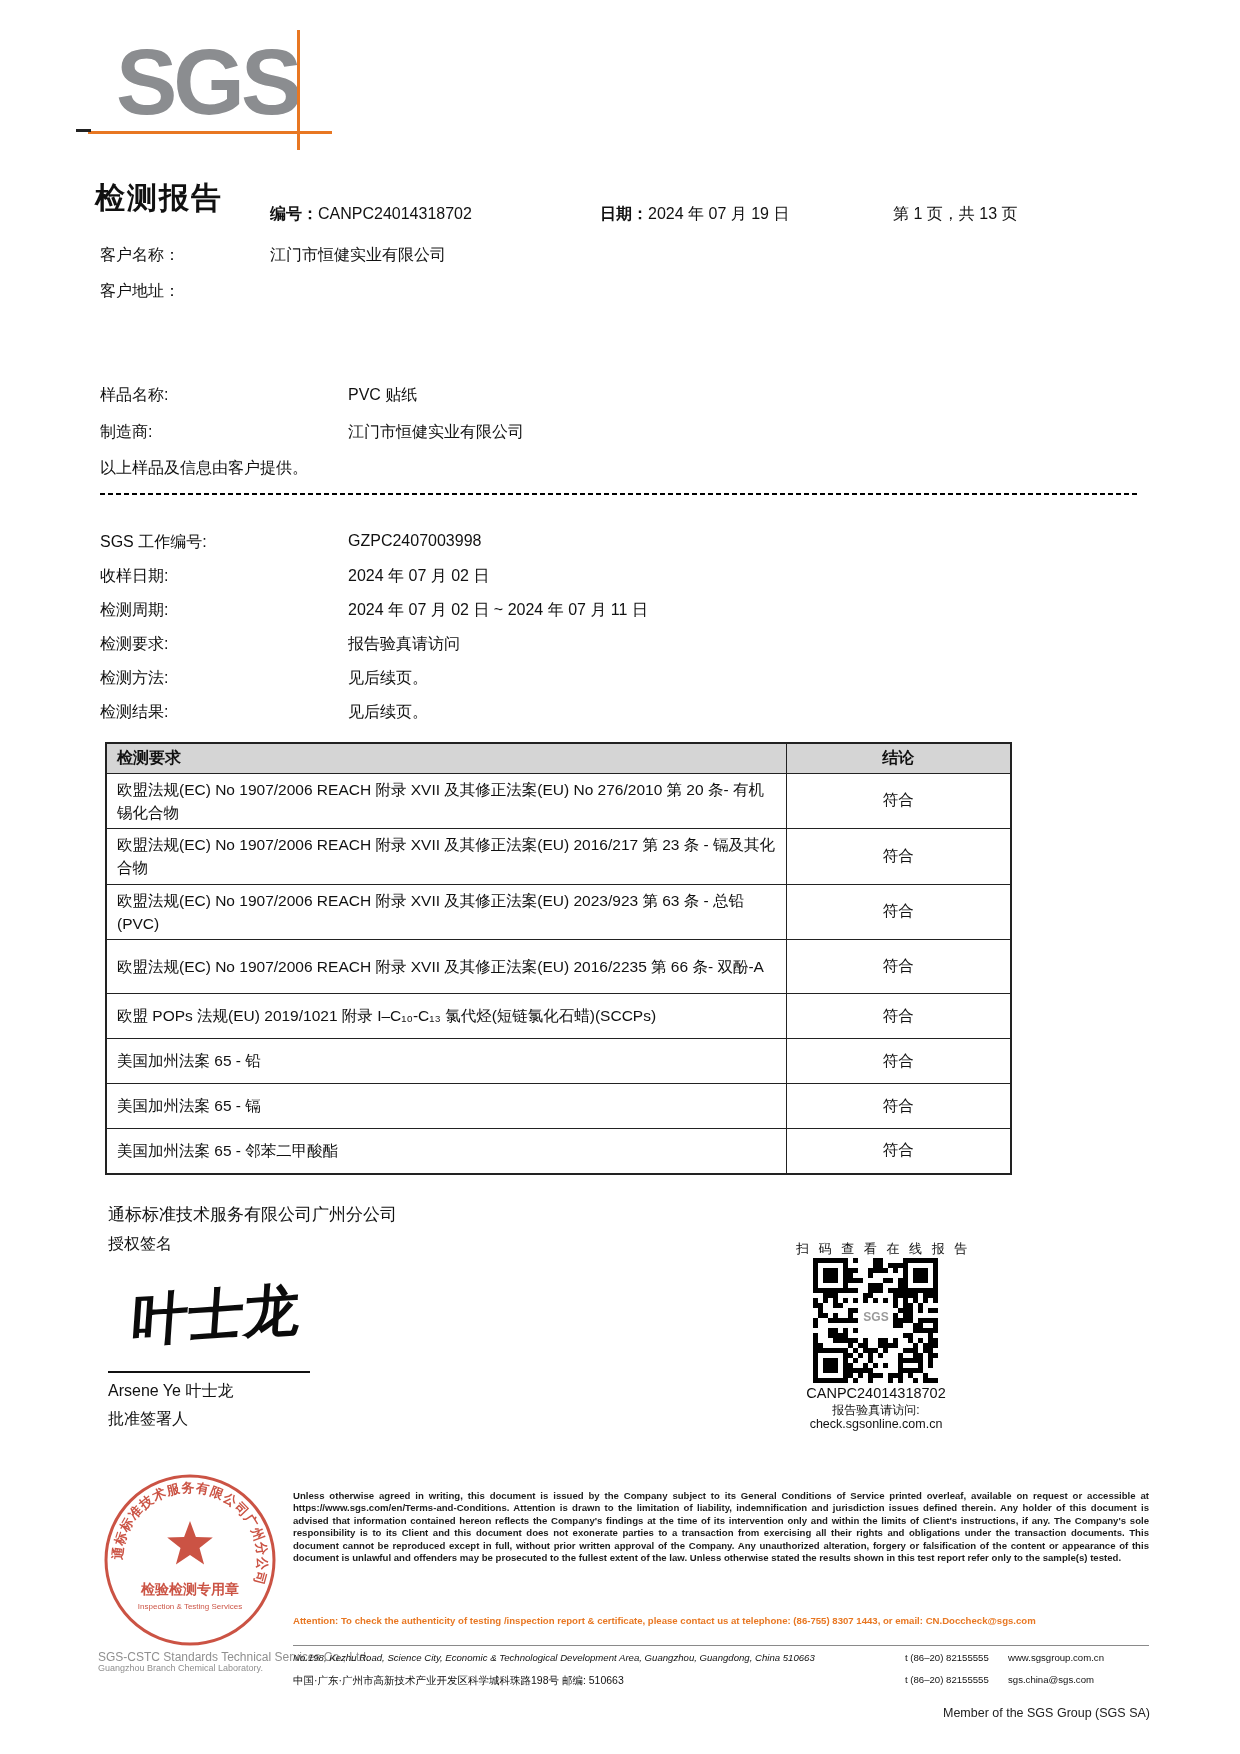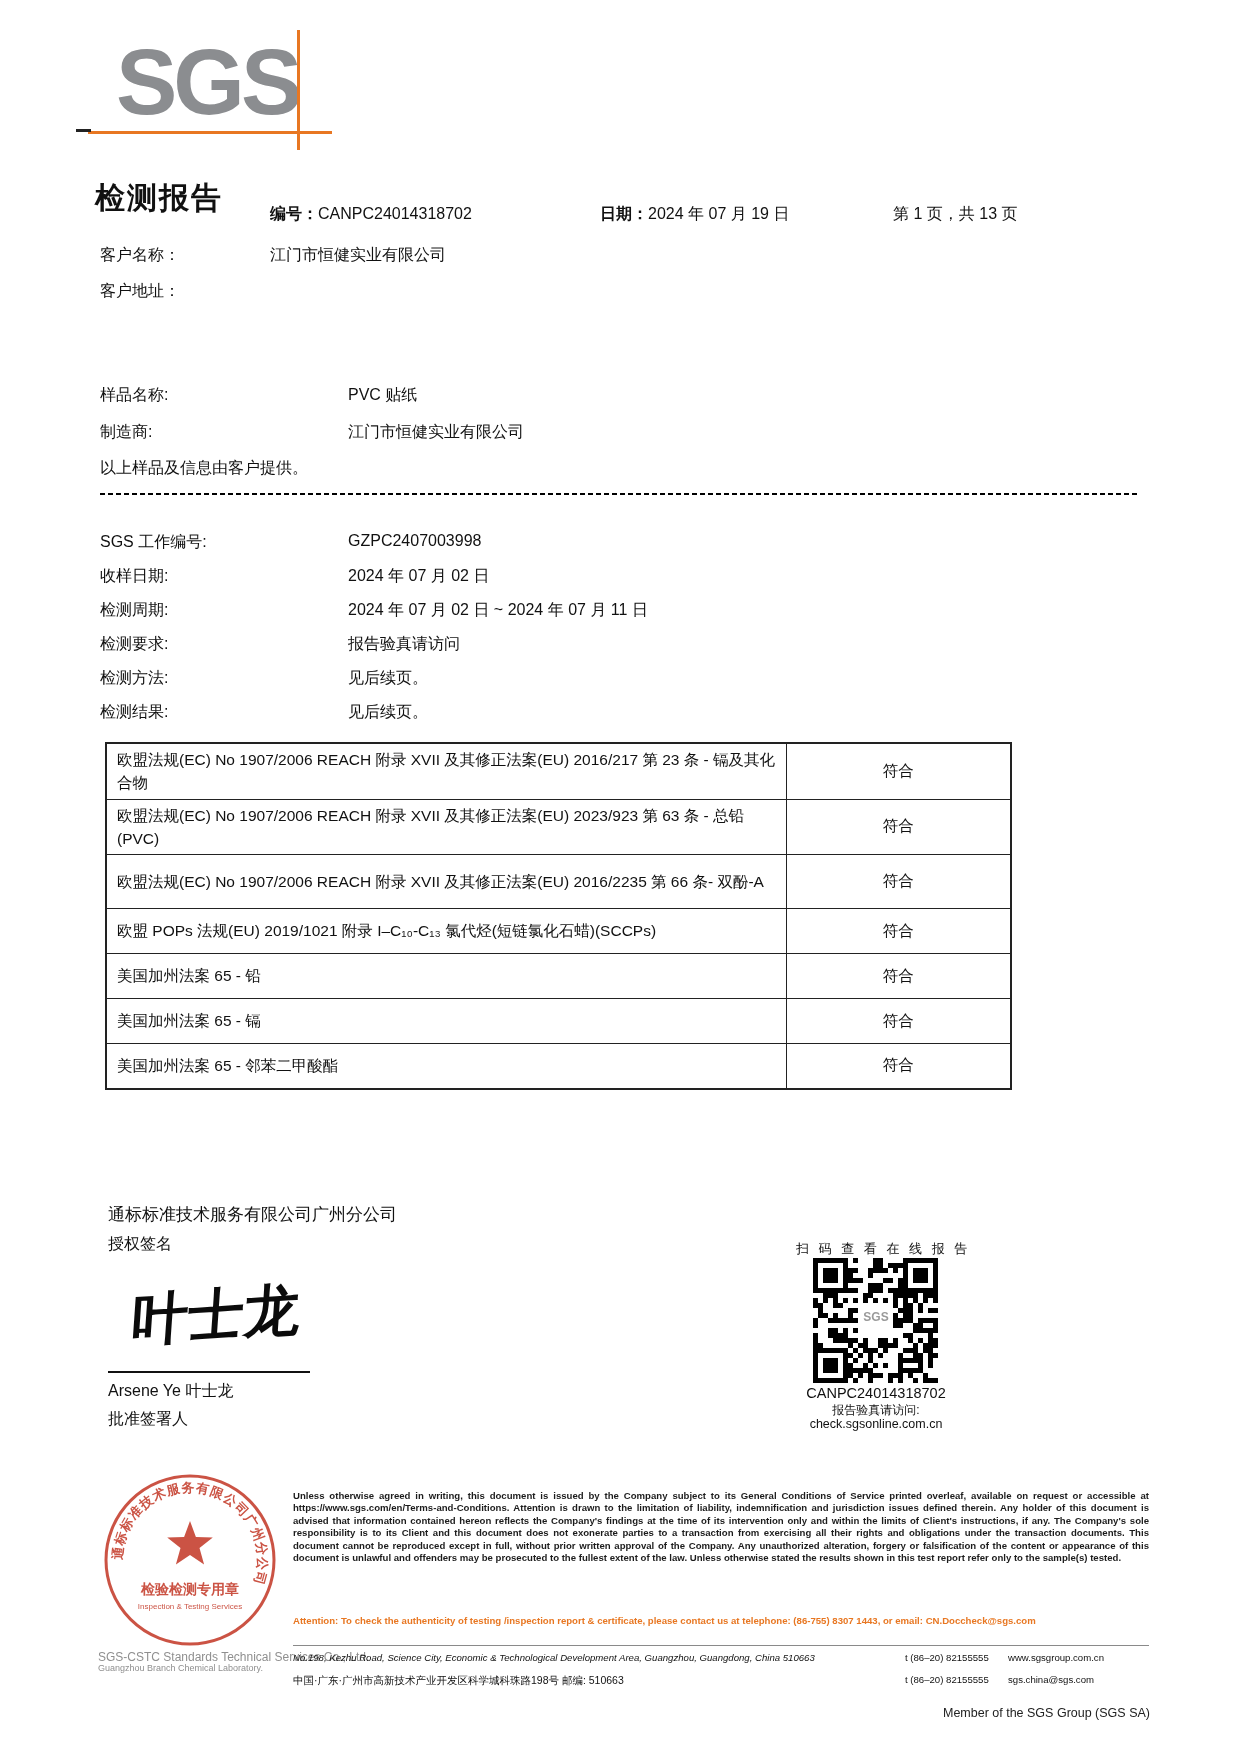--- a/index.html
+++ b/index.html
@@ -118,20 +118,28 @@
   <div class="row-val" style="left:348px; top:668px;">见后续页。</div>
   <div class="row-lbl" style="top:702px;">检测结果:</div>
   <div class="row-val" style="left:348px; top:702px;">见后续页。</div>
 
   <table class="results">
     <colgroup>
         <col style="width:680px">
         <col style="width:225px">
       </colgroup>
     <tbody>
+        <tr>
+      <th class="th-req">检测要求</th>
+      <th class="th-con">结论</th>
+    </tr>
+    <tr class="h2">
+      <td class="req">欧盟法规(EC) No 1907/2006 REACH 附录 XVII 及其修正法案(EU) No 276/2010 第 20 条- 有机锡化合物</td>
+      <td class="con">符合</td>
+    </tr>
     <tr class="h2">
       <td class="req">欧盟法规(EC) No 1907/2006 REACH 附录 XVII 及其修正法案(EU) 2016/217 第 23 条 - 镉及其化合物</td>
       <td class="con">符合</td>
     </tr>
     <tr class="h2">
       <td class="req">欧盟法规(EC) No 1907/2006 REACH 附录 XVII 及其修正法案(EU) 2023/923 第 63 条 - 总铅 (PVC)</td>
       <td class="con">符合</td>
     </tr>
     <tr class="h2">
       <td class="req">欧盟法规(EC) No 1907/2006 REACH 附录 XVII 及其修正法案(EU) 2016/2235 第 66 条- 双酚-A</td>

